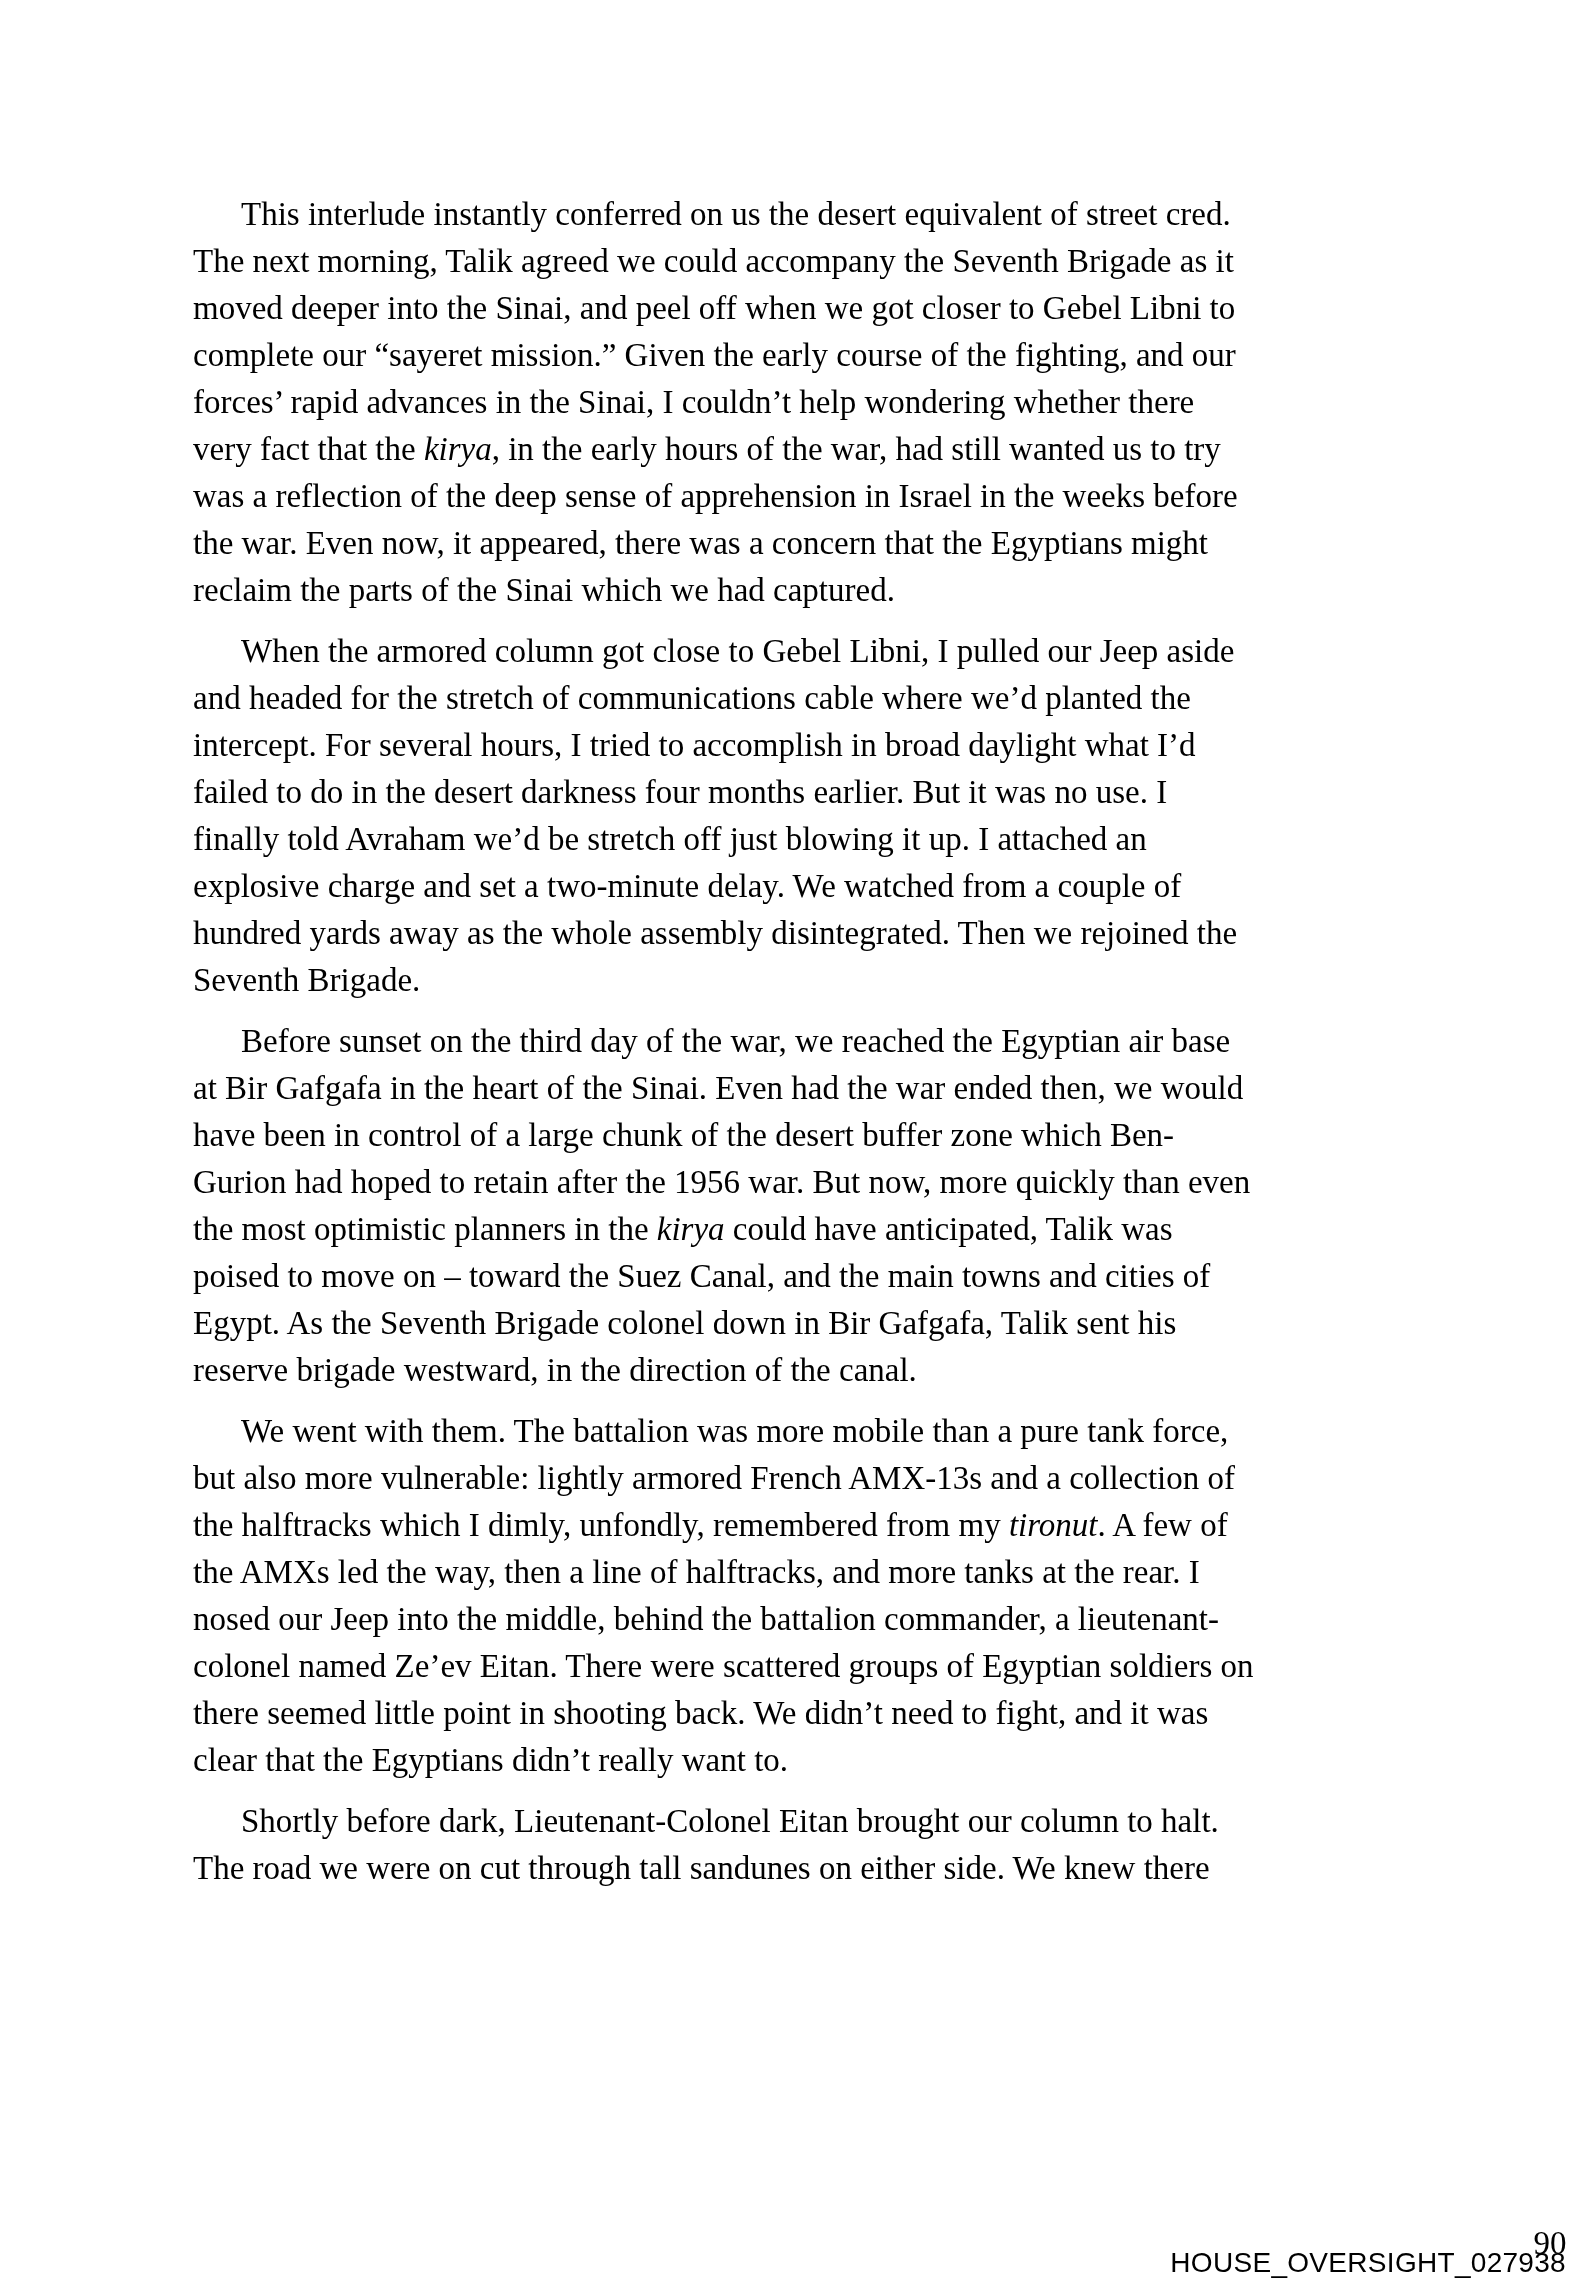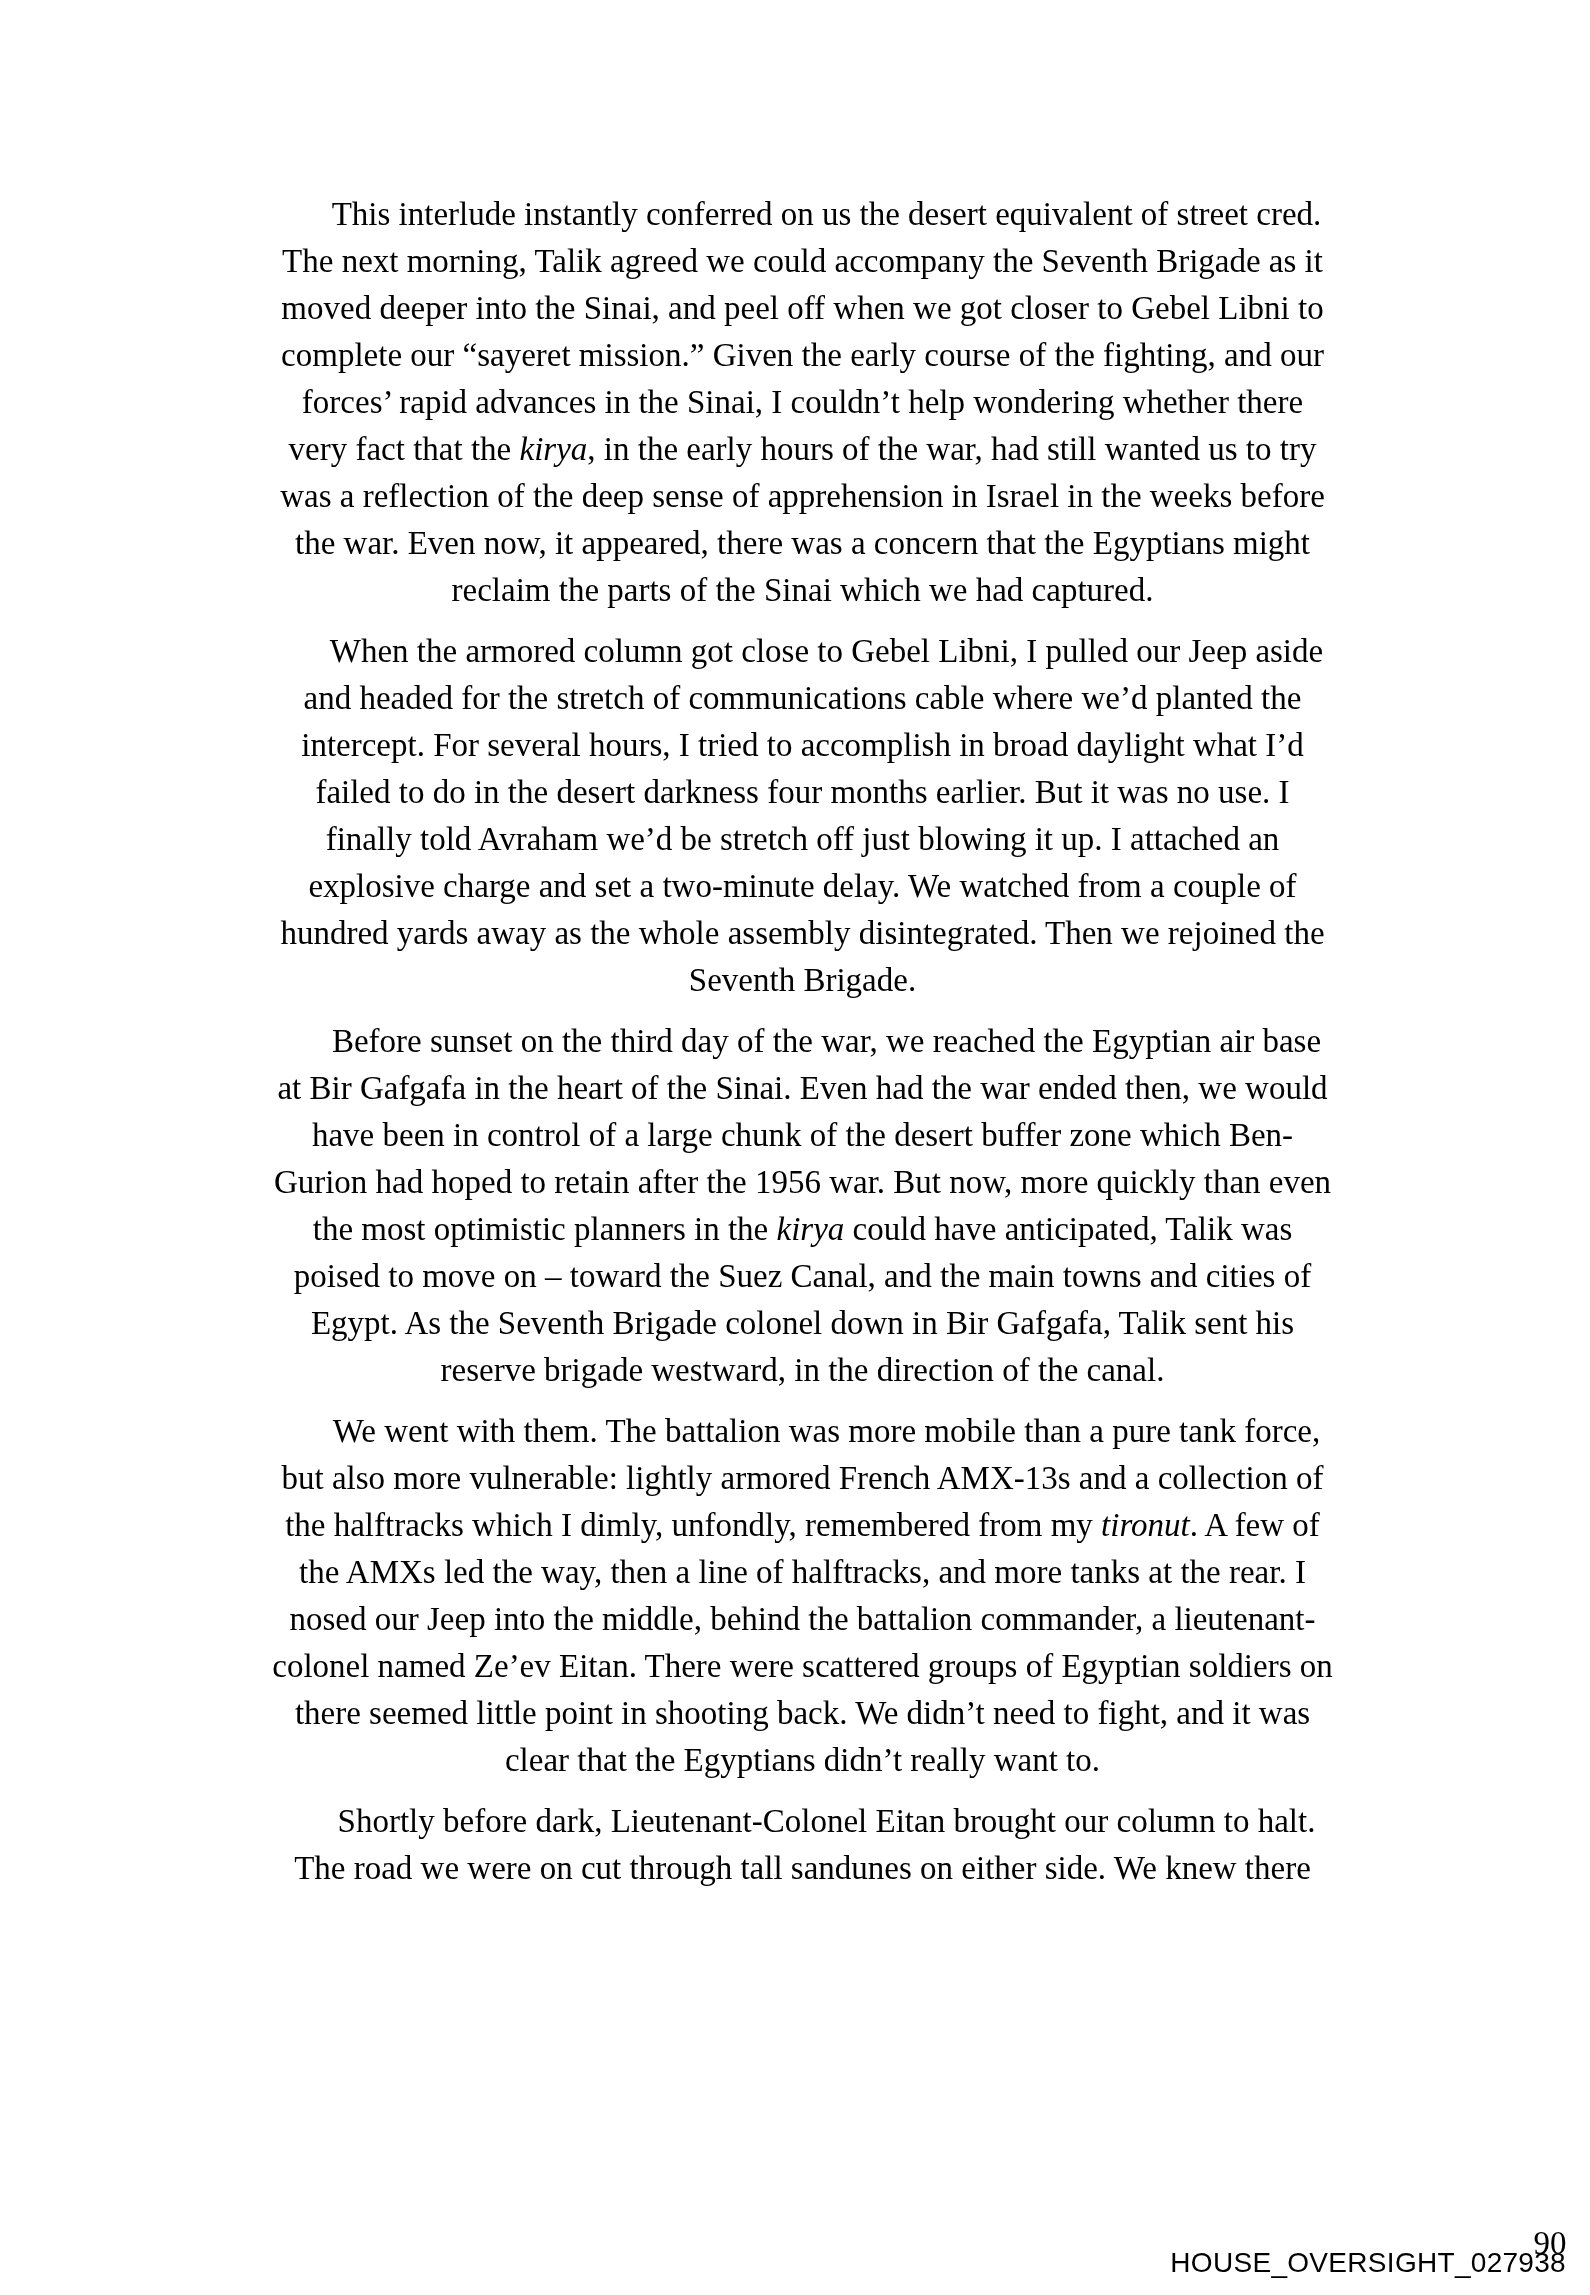--- a/index.html
+++ b/index.html
@@ -20,21 +20,20 @@
       top: 191px;
       width: 1219px;
       font-family: "Liberation Serif", "DejaVu Serif", serif;
       font-size: 33px;
       line-height: 47px;
     }
     .line {
       display: block;
       white-space: nowrap;
       height: 47px;
-      text-align: center;
     }
     .line.indent {
       padding-left: 48px;
     }
     .para {
       margin: 0 0 14px 0;
     }
     em { font-style: italic; }
     .page-number {
       position: absolute;

